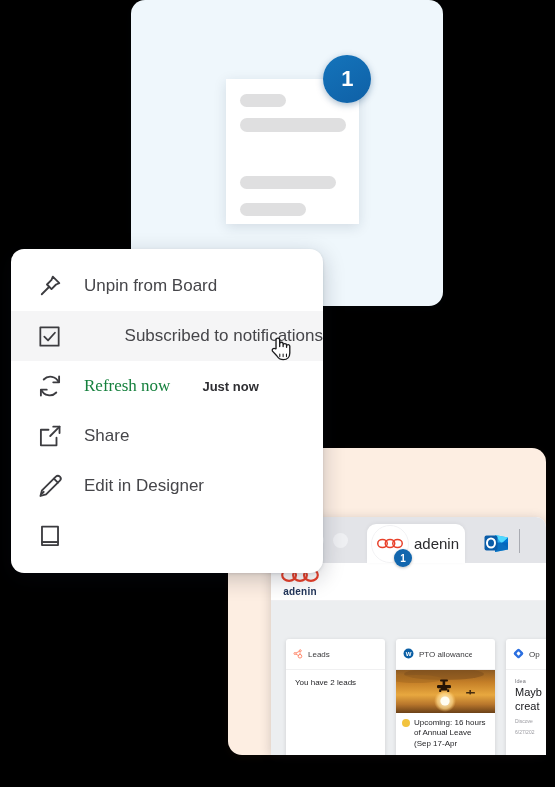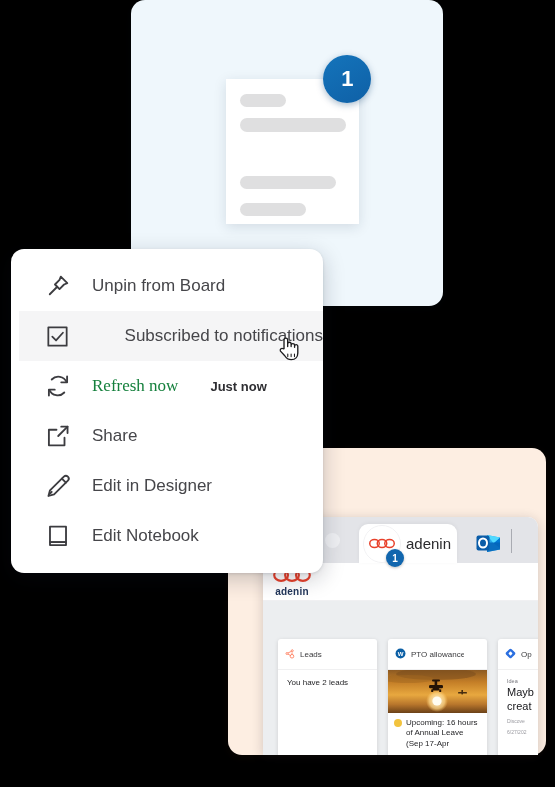--- a/index.html
+++ b/index.html
@@ -83,21 +83,21 @@
     height: 307px;
     background: #fdeee2;
     border-radius: 14px;
     box-shadow: 0 2px 10px rgba(60,35,15,.18);
     overflow: hidden;
   }
 
   
   .browser {
     position: absolute;
-    left: 263px;
+    left: 271px;
     top: 517px;
     width: 275px;
     height: 238px;
     background: #ffffff;
     border-radius: 10px 10px 0 0;
     box-shadow: 0 2px 12px rgba(30,30,40,.20);
     overflow: hidden;
   }
   .tabstrip {
     position: relative;
@@ -253,21 +253,21 @@
 
   
   .ctx-menu {
     position: absolute;
     left: 11px;
     top: 249px;
     width: 312px;
     background: #ffffff;
     border-radius: 13px;
     box-shadow: 0 6px 22px rgba(20,25,40,.22), 0 1px 3px rgba(20,25,40,.12);
-    padding: 12px 0 12px 8px;
+    padding: 12px 0 12px 0;
     box-sizing: border-box;
   }
   .mi {
     position: relative;
     display: flex;
     align-items: center;
     height: 50px;
     padding-left: 26px;
     box-sizing: border-box;
   }
@@ -531,18 +531,17 @@
       <span class="mi-label">Edit in Designer</span>
     </div>
 
     <div class="mi">
       <span class="mi-icon">
         <svg width="26" height="26" viewBox="0 0 24 24" fill="none" stroke="#3c3c40" stroke-width="1.7" stroke-linecap="round" stroke-linejoin="round">
           <path d="M4.6 3.4 H19.4 V17.6 H4.6 Z"></path>
           <path d="M4.6 17.6 H19.4 V20.4 H4.6 Z"></path>
         </svg>
       </span>
-      <span class="mi-label">Edit Notebook</span>
     </div>
 
   </div>
 
 </div>
 
 </body></html>

